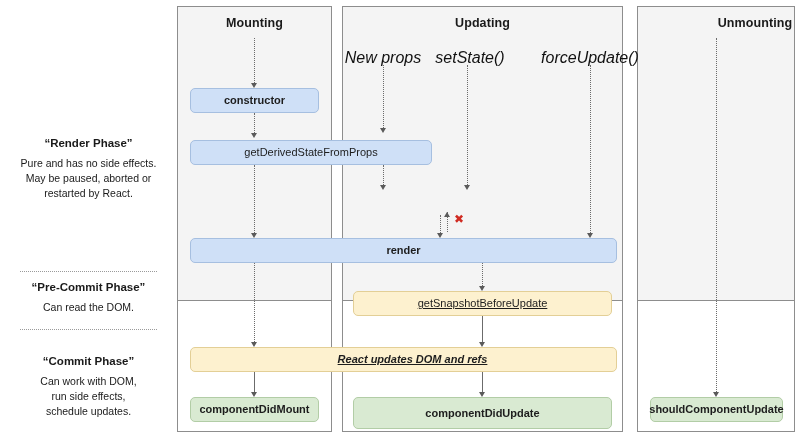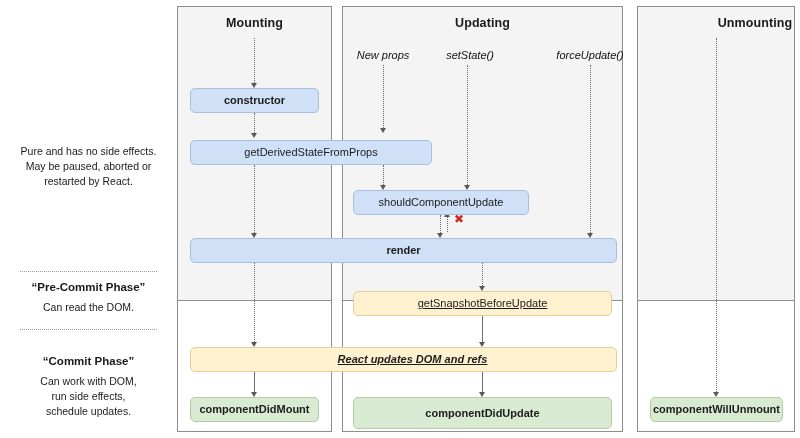--- a/index.html
+++ b/index.html
@@ -30,21 +30,21 @@
   }
   .node.blue{background:#cfe0f7;border:1px solid #a6bfe0;}
   .node.yellow{background:#fdf1cf;border:1px solid #e3cf96;text-decoration:underline;}
   .node.green{background:#d9ead2;border:1px solid #b2cda6;}
   .node.bold{font-weight:bold;}
   .node.ital{font-style:italic;font-weight:bold;font-size:11px;}
 
   
   .trigger{
     position:absolute;text-align:center;
-    font-style:italic;font-size:11px;color:#111;white-space:nowrap;
+    font-style:italic;font-size:16px;color:#111;white-space:nowrap;
   }
 
   
   .vline{position:absolute;width:0;border-left:1px dotted #6b6b6b;}
   .vline.solid{border-left:1px solid #6b6b6b;}
   .arrow{
     position:absolute;width:0;height:0;
     border-left:3.5px solid transparent;border-right:3.5px solid transparent;
     border-top:5px solid #5a5a5a;
   }
@@ -127,35 +127,35 @@
   <div class="vline solid" style="left:482px;top:372px;height:20px;"></div>
   <div class="arrow" style="left:478.5px;top:392px;"></div>
 
   <div class="vline" style="left:716px;top:38px;height:354px;"></div>
   <div class="arrow" style="left:712.5px;top:392px;"></div>
 
   <div class="node blue bold" style="left:190px;top:88px;width:129px;height:25px;">constructor</div>
 
   <div class="node blue" style="left:190px;top:140px;width:242px;height:25px;">getDerivedStateFromProps</div>
 
-  <div class="node blue" style="left:353px;top:190px;width:176px;height:25px;">shouldComponentUpdate</div>
 
   <div class="node blue bold" style="left:190px;top:238px;width:427px;height:25px;">render</div>
 
   <div class="node yellow" style="left:353px;top:291px;width:259px;height:25px;">getSnapshotBeforeUpdate</div>
 
   <div class="node yellow ital" style="left:190px;top:347px;width:427px;height:25px;padding-left:18px;">React updates DOM and refs</div>
 
   <div class="node green bold" style="left:190px;top:397px;width:129px;height:25px;">componentDidMount</div>
 
   <div class="node green bold" style="left:353px;top:397px;width:259px;height:32px;">componentDidUpdate</div>
 
-  <div class="node green bold" style="left:650px;top:397px;width:133px;height:25px;">componentWillUnmount</div>
+  <div class="node green bold" style="left:650px;top:397px;width:133px;height:25px;">shouldComponentUpdate</div>
 
   <div class="legend" style="left:0;top:137px;">
+    <div class="legend-title">“Render Phase”</div>
     <div class="legend-body">Pure and has no side effects.<br>May be paused, aborted or<br>restarted by React.</div>
   </div>
 
   <div class="divider" style="left:20px;top:271px;width:137px;"></div>
 
   <div class="legend" style="left:0;top:281px;">
     <div class="legend-title">“Pre-Commit Phase”</div>
     <div class="legend-body">Can read the DOM.</div>
   </div>
 

